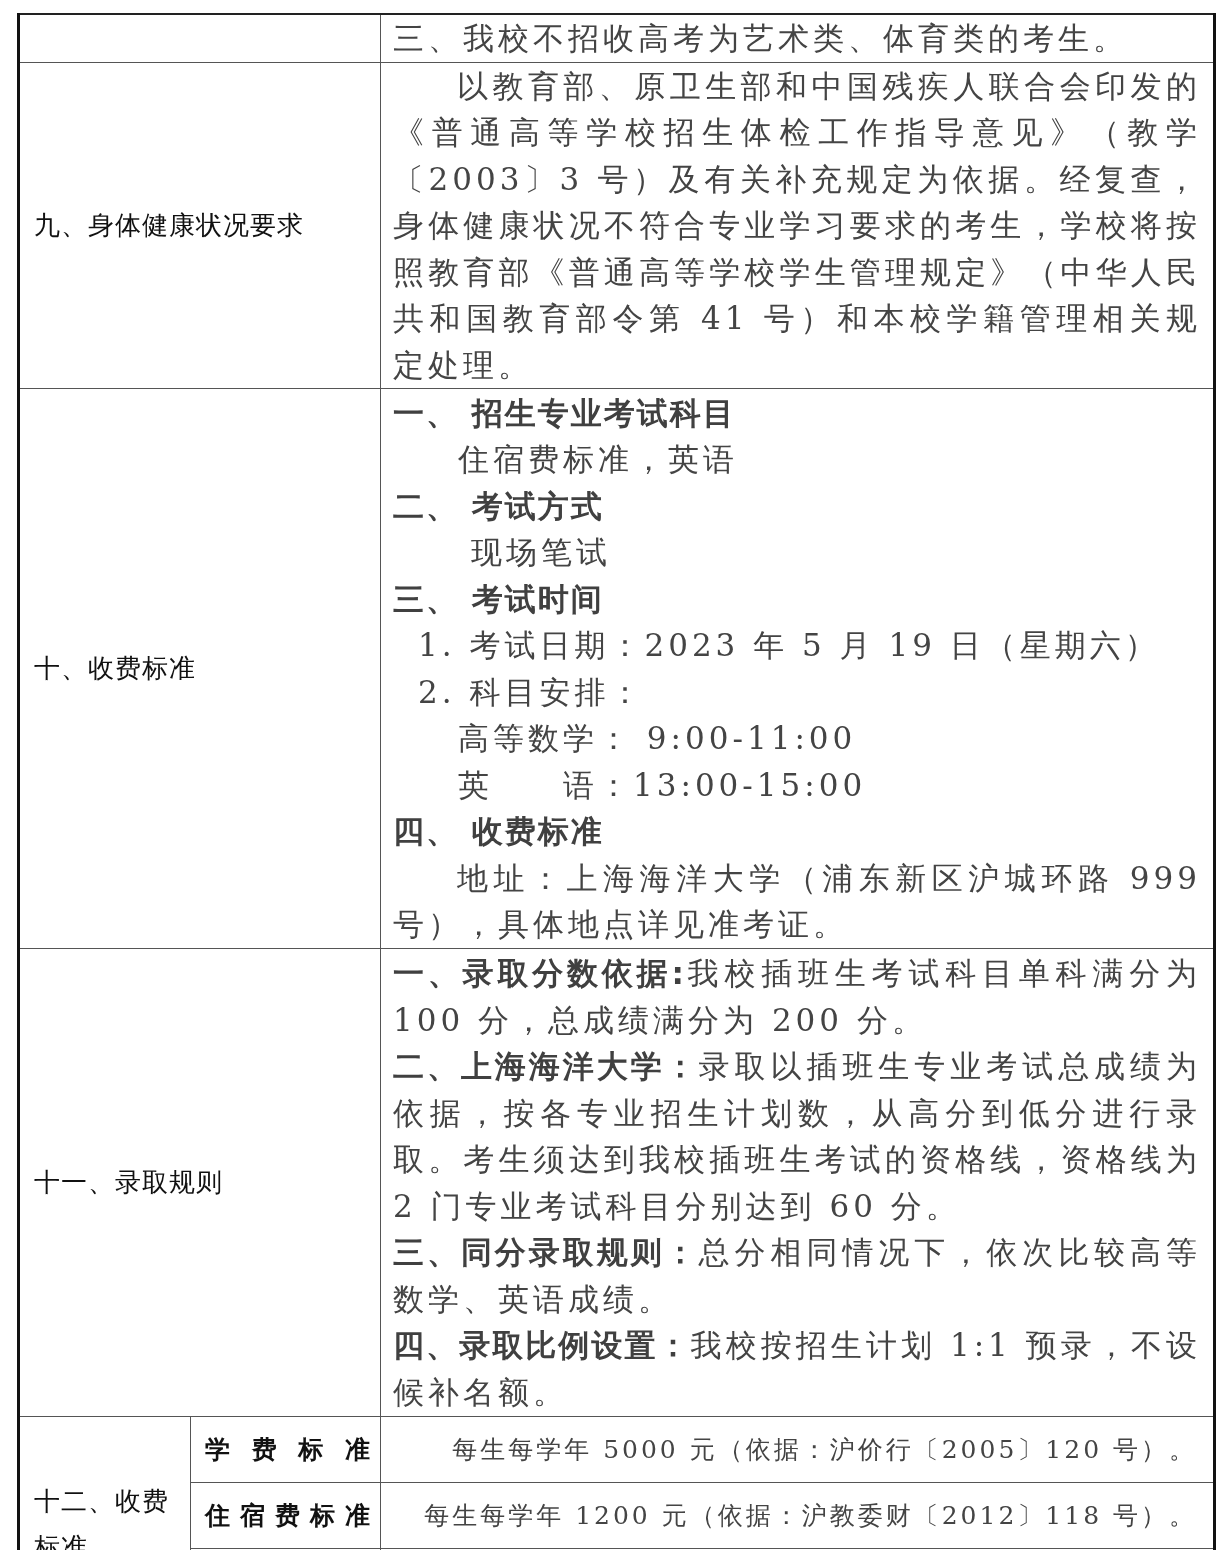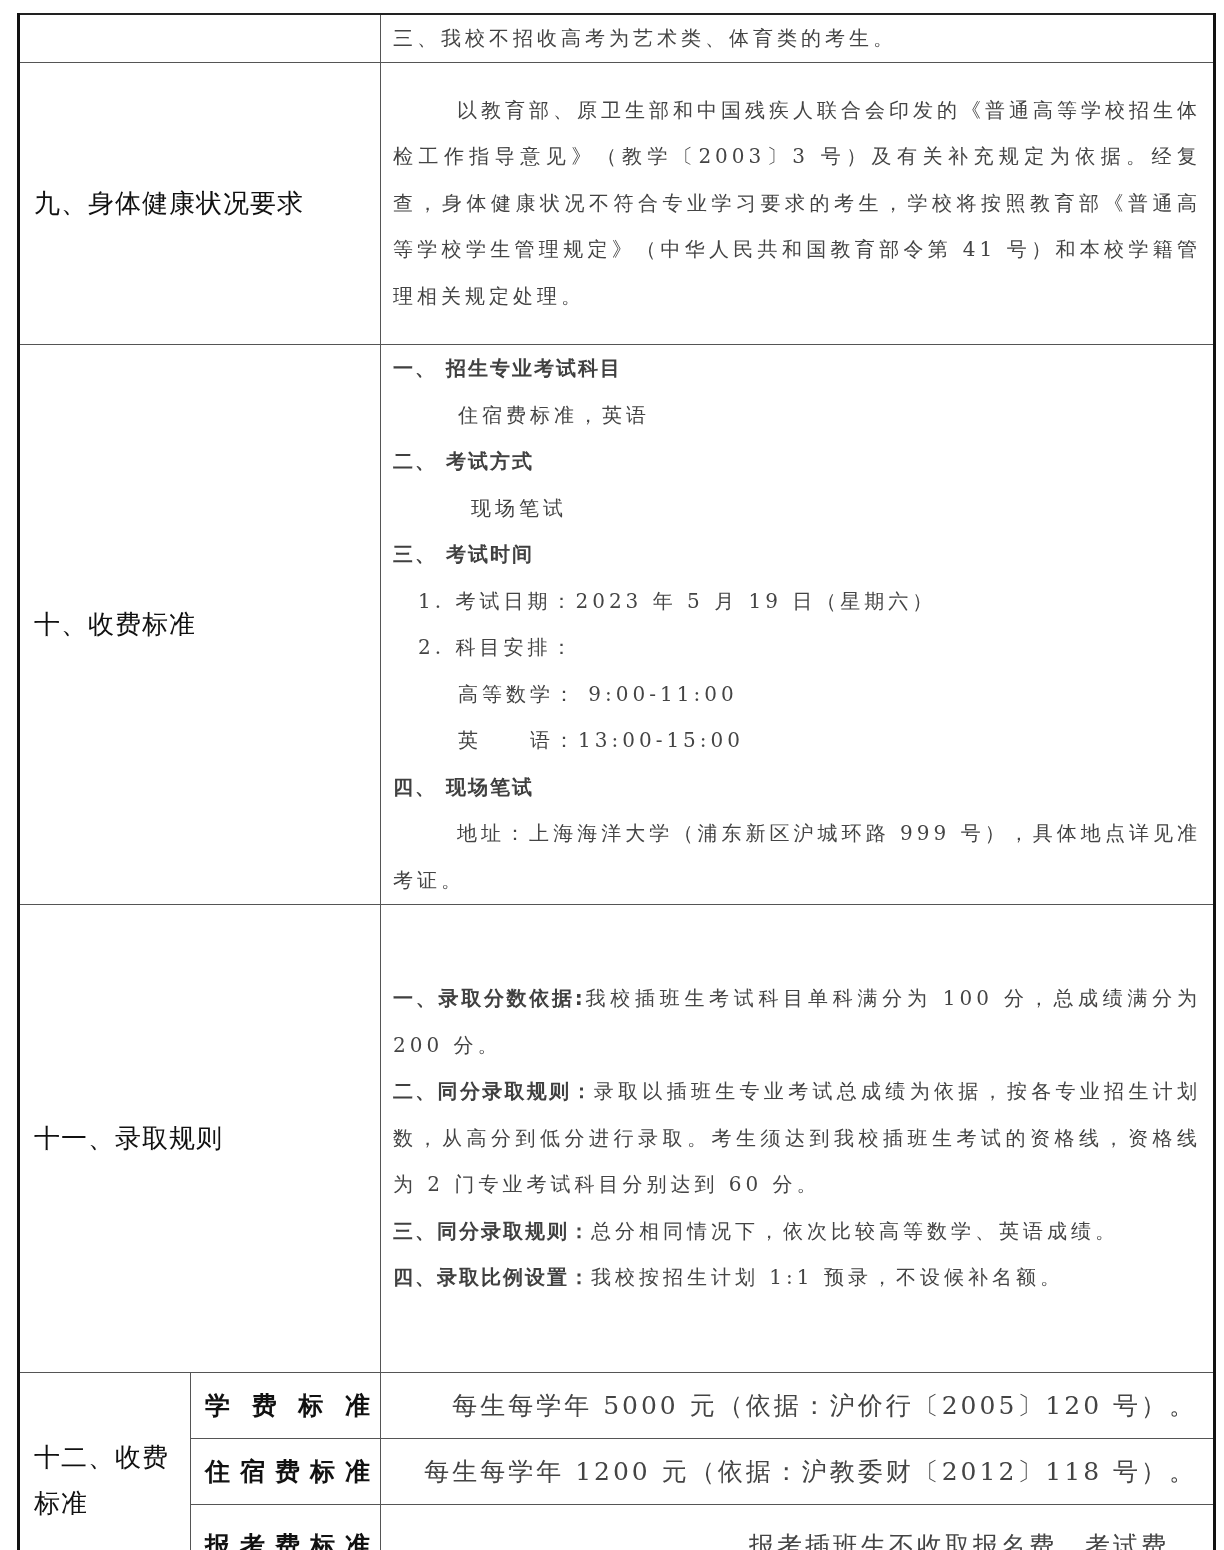--- a/index.html
+++ b/index.html
@@ -4,21 +4,21 @@
 <style>
   html, body { margin: 0; padding: 0; background: #ffffff; }
   body { width: 1224px; height: 1550px; position: relative; overflow: hidden;
          font-family: "DejaVu Serif", "Liberation Serif", serif; }
   .doc-table { position: absolute; left: 17px; top: 13px; width: 1196px;
                border-collapse: collapse; table-layout: fixed; }
   .doc-table td { border: 1px solid #555; padding: 16px; vertical-align: middle; }
   .doc-table { border-left: 3px solid #111; border-right: 3px solid #111; border-top: 2px solid #222; border-bottom: 2px solid #222; }
   .label-cell { padding-left: 14px !important; font-family: "DejaVu Sans", "Liberation Sans", sans-serif;
                 font-size: 26px; color: #111; letter-spacing: 1px; }
-  .content-cell { padding: 0 12px 0 12px !important; font-size: 20px; color: #444; line-height: 46.5px;
+  .content-cell { padding: 0 12px 0 12px !important; font-size: 31px; color: #444; line-height: 46.5px;
                   letter-spacing: 4px; text-align: justify; margin-left: 22px; }
   .bold { font-family: "DejaVu Sans", "Liberation Sans", sans-serif; font-weight: bold; color: #404040; letter-spacing: 2px; }
   .ind1 { padding-left: 65px; }
   .ind2 { padding-left: 25px; }
   .ind-first { text-indent: 64px; }
   .sub-label { font-family: "DejaVu Sans", "Liberation Sans", sans-serif; font-weight: bold; font-size: 25px;
                color: #111; text-align: justify; text-align-last: justify; padding: 0 10px 0 14px !important; margin-top: 18px; }
   .fee-text { font-size: 25px; color: #444; letter-spacing: 3px; padding-left: 12px !important; text-align: right; }
 </style>
 </head>
@@ -49,30 +49,30 @@
     <td class="content-cell">
       <div class="bold">一、 招生专业考试科目</div>
       <div class="ind1">住宿费标准，英语</div>
       <div class="bold">二、 考试方式</div>
       <div class="ind1" style="padding-left:78px">现场笔试</div>
       <div class="bold">三、 考试时间</div>
       <div class="ind2">1. 考试日期：2023 年 5 月 19 日（星期六）</div>
       <div class="ind2">2. 科目安排：</div>
       <div class="ind1">高等数学： 9:00-11:00</div>
       <div class="ind1">英　　语：13:00-15:00</div>
-      <div class="bold">四、 现场笔试</div>
+      <div class="bold">四、 收费标准</div>
       <div class="ind-first">地址：上海海洋大学（浦东新区沪城环路 999 号），具体地点详见准考证。</div>
     </td>
   </tr>
 
   <tr style="height:468px">
     <td colspan="2" class="label-cell">十一、录取规则</td>
     <td class="content-cell">
       <div><span class="bold">一、录取分数依据:</span><span>我校插班生考试科目单科满分为 100 分，总成绩满分为 200 分。</span></div>
-      <div><span class="bold">二、同分录取规则：</span><span>录取以插班生专业考试总成绩为依据，按各专业招生计划数，从高分到低分进行录取。考生须达到我校插班生考试的资格线，资格线为 2 门专业考试科目分别达到 60 分。</span></div>
+      <div><span class="bold">二、上海海洋大学：</span><span>录取以插班生专业考试总成绩为依据，按各专业招生计划数，从高分到低分进行录取。考生须达到我校插班生考试的资格线，资格线为 2 门专业考试科目分别达到 60 分。</span></div>
       <div><span class="bold">三、同分录取规则：</span><span>总分相同情况下，依次比较高等数学、英语成绩。</span></div>
       <div><span class="bold">四、录取比例设置：</span><span>我校按招生计划 1:1 预录，不设候补名额。</span></div>
     </td>
   </tr>
 
   <tr style="height:47px">
     <td rowspan="3" class="label-cell" style="vertical-align:middle; line-height:46px; padding-right:8px">十二、收费标准</td>
     <td class="sub-label">学费标准</td>
     <td class="fee-text">每生每学年 5000 元（依据：沪价行〔2005〕120 号）。</td>
   </tr>

